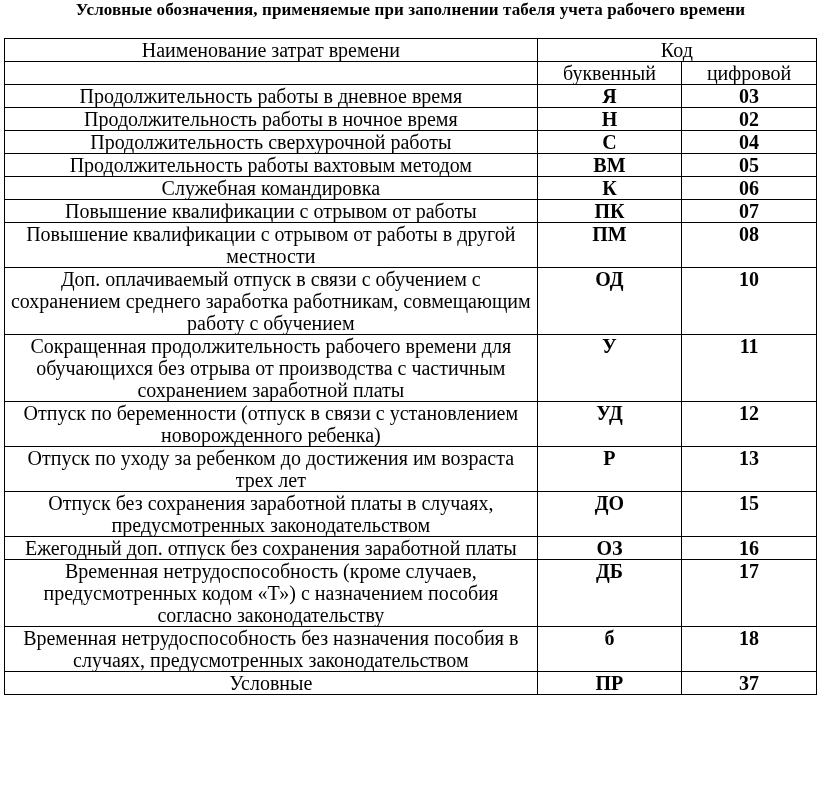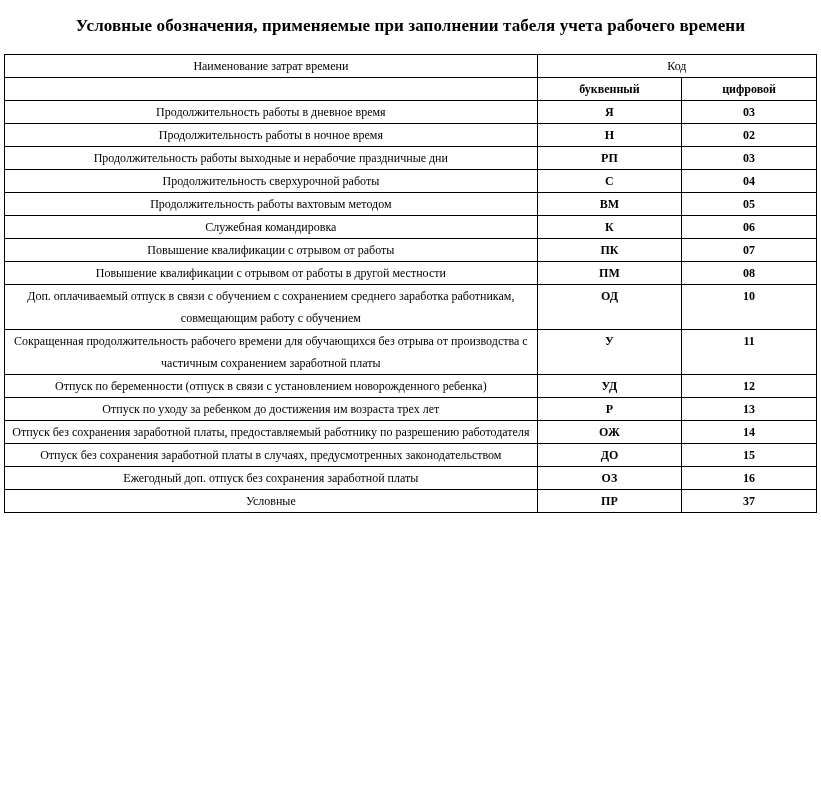--- a/index.html
+++ b/index.html
@@ -6,51 +6,51 @@
     margin: 0;
     padding: 0;
     background: #ffffff;
     color: #000000;
     font-family: "Liberation Serif", "DejaVu Serif", serif;
   }
   .page {
     width: 821px;
     height: 796px;
     box-sizing: border-box;
-    padding: 16px 4px 3px 4px;
+    padding: 0 4px 3px 4px;
     background: #ffffff;
     overflow: hidden;
   }
   .title {
     margin: 0 0 19px 0;
     font-size: 17px;
     line-height: 19px;
     font-weight: bold;
     text-align: center;
     letter-spacing: 0.1px;
   }
   table.codes-table {
     width: 100%;
     border-collapse: collapse;
     table-layout: fixed;
-    font-size: 12px;
+    font-size: 20px;
   }
   .codes-table col.c-name { width: 65.6%; }
   .codes-table col.c-letter { width: 17.8%; }
   .codes-table col.c-num { width: 16.6%; }
   .codes-table th, .codes-table td {
     border: 1px solid #000000;
     padding: 0 4px;
     text-align: center;
     vertical-align: top;
     line-height: 22px;
     font-weight: normal;
     overflow: hidden;
   }
-  .codes-table .bold { font-weight: bold; }
+  .codes-table .bold { font-weight: normal; }
   .codes-table td.code-cell { font-weight: bold; }
 </style>
 </head>
 <body>
 
 <div class="page">
   <h1 class="title">Условные обозначения, применяемые при заполнении табеля учета рабочего времени</h1>
 
   <table class="codes-table">
     <colgroup>
@@ -72,25 +72,20 @@
     <tbody id="rows-body">
         <tr>
           <td>Продолжительность работы в дневное время</td>
           <td class="code-cell">Я</td>
           <td class="code-cell">03</td>
         </tr>
         <tr>
           <td>Продолжительность работы в ночное время</td>
           <td class="code-cell">Н</td>
           <td class="code-cell">02</td>
-        </tr>
-        <tr>
-          <td>Продолжительность работы выходные и нерабочие праздничные дни</td>
-          <td class="code-cell">РП</td>
-          <td class="code-cell">03</td>
         </tr>
         <tr>
           <td>Продолжительность сверхурочной работы</td>
           <td class="code-cell">С</td>
           <td class="code-cell">04</td>
         </tr>
         <tr>
           <td>Продолжительность работы вахтовым методом</td>
           <td class="code-cell">ВМ</td>
           <td class="code-cell">05</td>
@@ -124,33 +119,38 @@
           <td>Отпуск по беременности (отпуск в связи с установлением новорожденного ребенка)</td>
           <td class="code-cell">УД</td>
           <td class="code-cell">12</td>
         </tr>
         <tr>
           <td>Отпуск по уходу за ребенком до достижения им возраста трех лет</td>
           <td class="code-cell">Р</td>
           <td class="code-cell">13</td>
         </tr>
         <tr>
-          <td>Отпуск без сохранения заработной платы, предоставляемый работнику по разрешению работодателя</td>
-          <td class="code-cell">ОЖ</td>
-          <td class="code-cell">14</td>
-        </tr>
-        <tr>
           <td>Отпуск без сохранения заработной платы в случаях, предусмотренных законодательством</td>
           <td class="code-cell">ДО</td>
           <td class="code-cell">15</td>
         </tr>
         <tr>
           <td>Ежегодный доп. отпуск без сохранения заработной платы</td>
           <td class="code-cell">ОЗ</td>
           <td class="code-cell">16</td>
+        </tr>
+        <tr>
+          <td>Временная нетрудоспособность (кроме случаев, предусмотренных кодом «Т») с назначением пособия согласно законодательству</td>
+          <td class="code-cell">ДБ</td>
+          <td class="code-cell">17</td>
+        </tr>
+        <tr>
+          <td>Временная нетрудоспособность без назначения пособия в случаях, предусмотренных законодательством</td>
+          <td class="code-cell">б</td>
+          <td class="code-cell">18</td>
         </tr>
         <tr>
           <td>Условные</td>
           <td class="code-cell">ПР</td>
           <td class="code-cell">37</td>
         </tr>
       </tbody>
   </table>
 </div>
 

